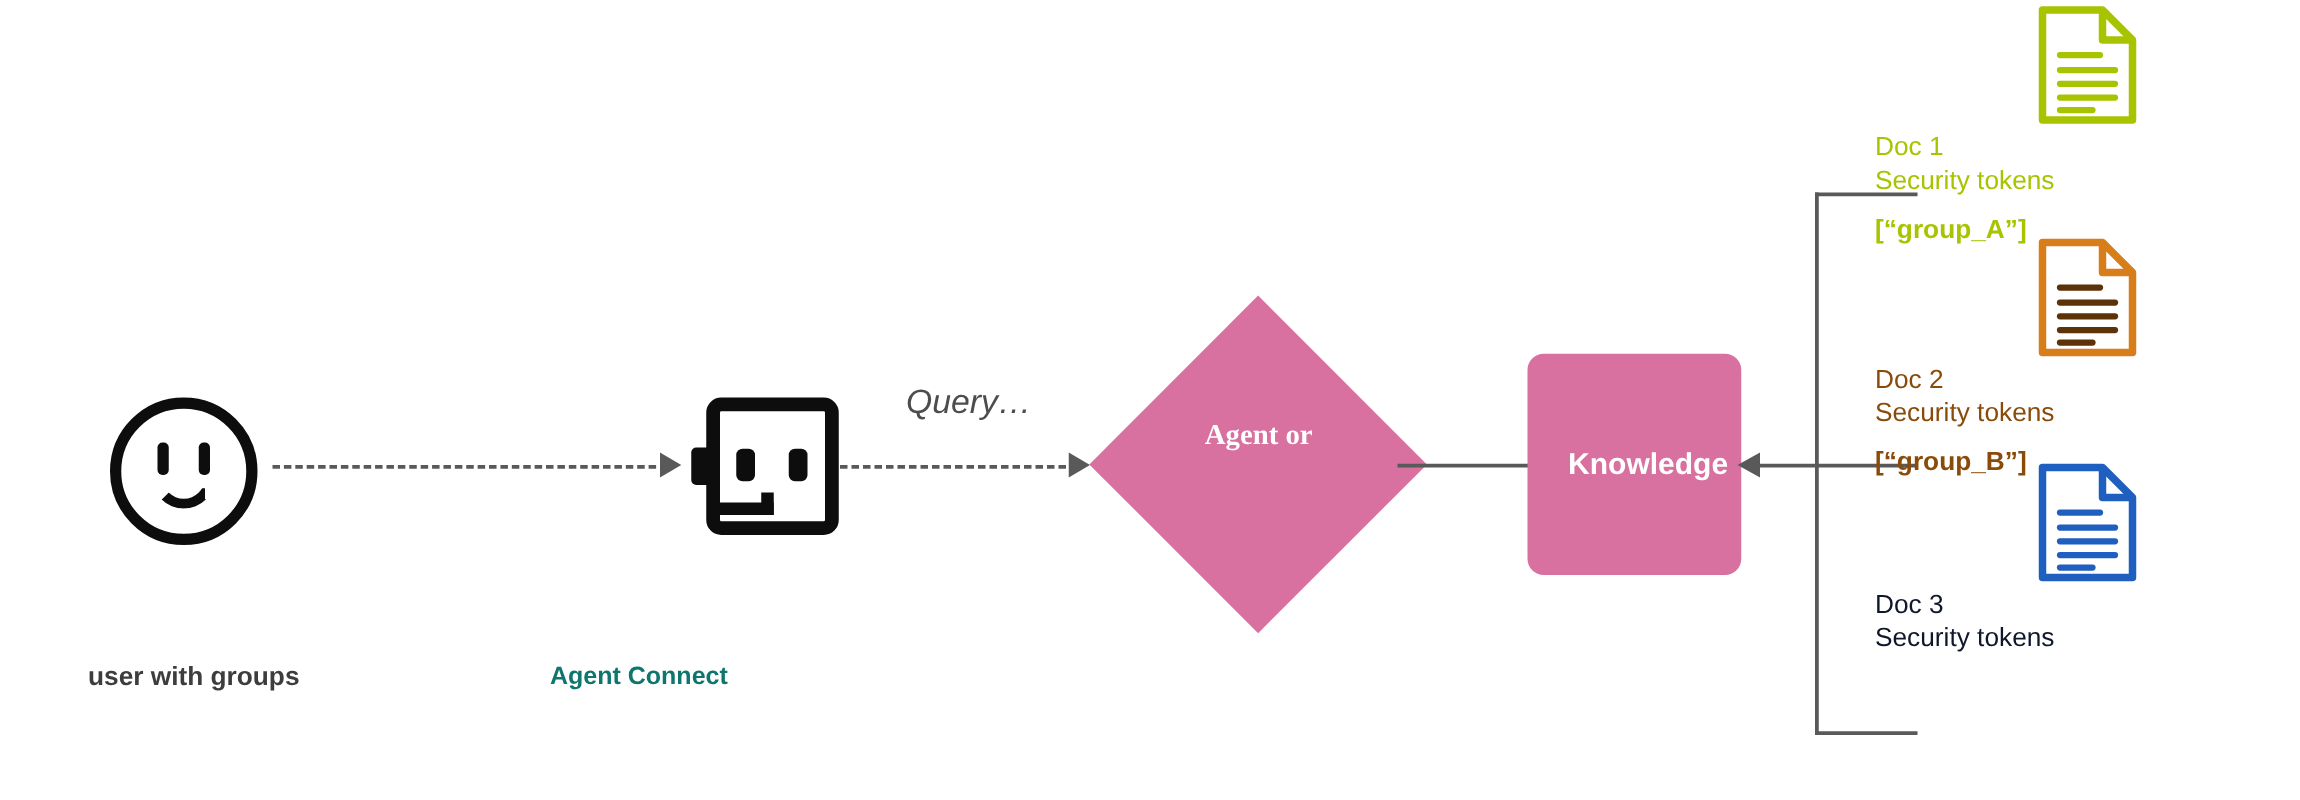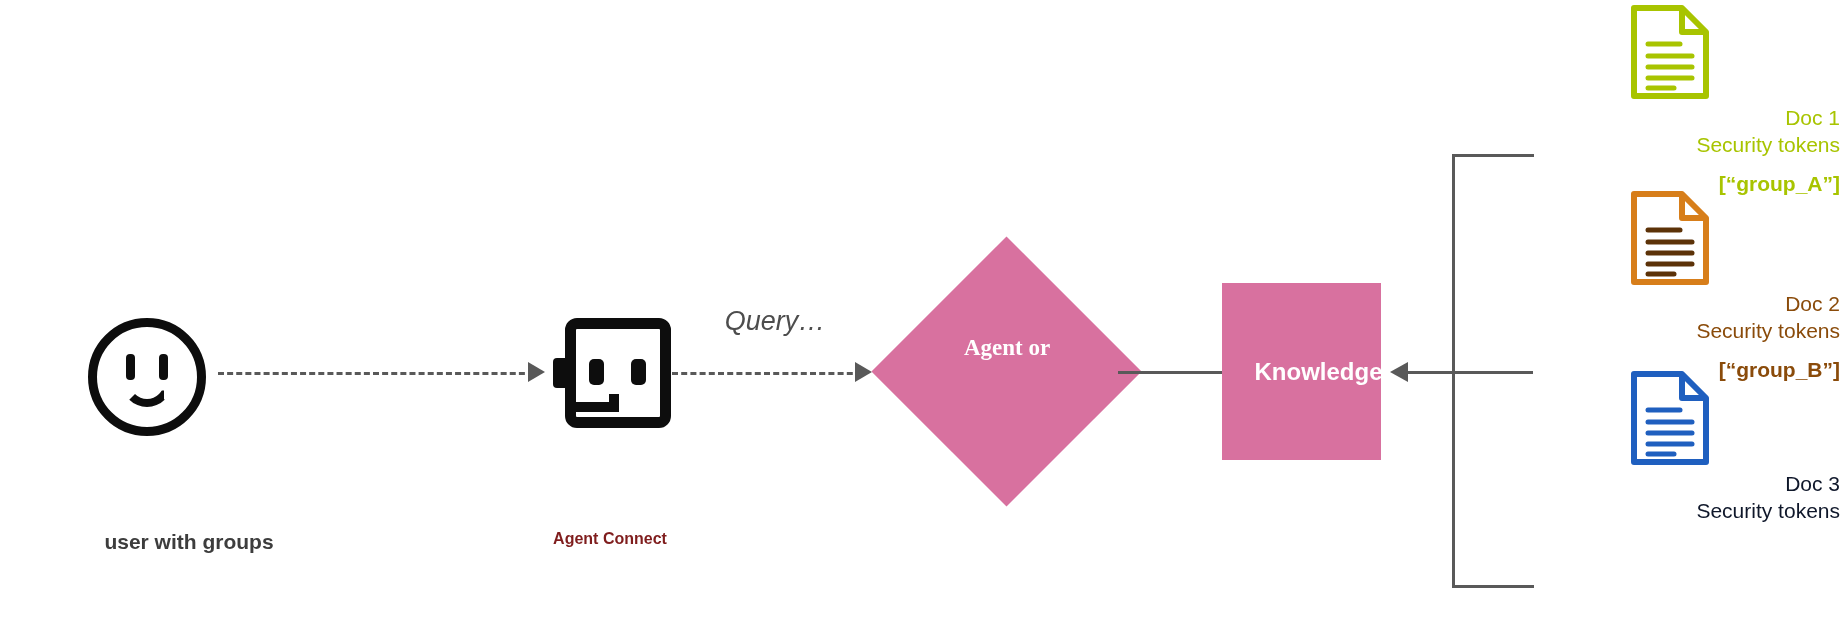--- a/index.html
+++ b/index.html
@@ -49,21 +49,20 @@
   }
 
   #user-caption {
     left: 0px; top: 528px;
     width: 310px;
     text-align: center;
     font-size: 21px;
     font-weight: bold;
     color: #3d3d3d;
     line-height: 1.35;
-    margin-left: 34px;
   }
   #user-caption .tokens { white-space: nowrap; }
 
   
   #question-label {
     left: 238px; top: 272px;
     width: 290px;
     text-align: center;
     font-style: italic;
     font-size: 22px;
@@ -120,24 +119,23 @@
     left: 22px; top: 76px;
     width: 44px; height: 18px;
     border-left: 0;
     border-bottom: 10px solid #0d0d0d;
     border-right: 10px solid #0d0d0d;
     box-sizing: border-box;
   }
   #robot-caption {
     left: 440px; top: 530px;
     width: 340px;
-    text-align: center;
-    font-size: 16px;
-    font-weight: bold;
-    color: #7f1d1d;
+    font-size: 20px;
+    font-weight: bold;
+    color: #0f766e;
   }
 
   
   #query-label {
     left: 700px; top: 306px;
     width: 150px;
     text-align: center;
     font-style: italic;
     font-size: 27px;
     color: #4d4d4d;
@@ -185,22 +183,23 @@
   
   #line-dk {
     left: 1118px; top: 371px;
     width: 105px; height: 3px;
     background: #595959;
   }
 
   
   #knowledge-box {
     left: 1222px; top: 283px;
-    width: 159px; height: 177px;
+    width: 171px; height: 177px;
     background: #d8719f;
+    border-radius: 13px;
   }
   #knowledge-text {
     position: absolute;
     left: 0; top: 75px;
     width: 193px;
     text-align: center;
     color: #ffffff;
     font-weight: bold;
     font-size: 24px;
   }
@@ -230,21 +229,21 @@
   }
   #bracket-bot {
     left: 1452px; top: 585px;
     width: 82px; height: 3px;
     background: #595959;
   }
 
   
   .doc-group {
     width: 340px;
-    text-align: right;
+    text-align: left;
   }
   #doc-1 { left: 1500px; top: 4px; }
   #doc-2 { left: 1500px; top: 190px; }
   #doc-3 { left: 1500px; top: 370px; }
 
   .doc-icon-wrap {
     height: 96px;
     display: flex;
     align-items: flex-start;
     justify-content: center;

